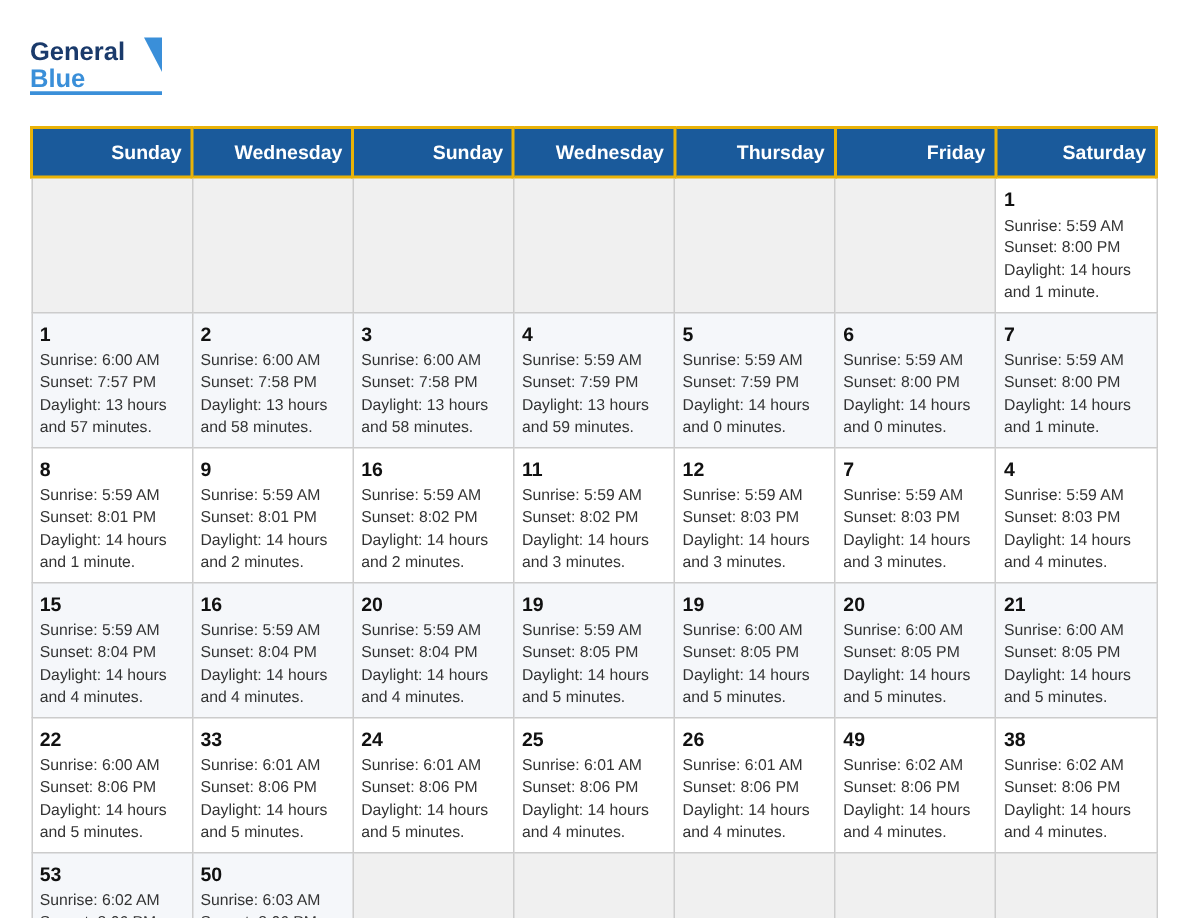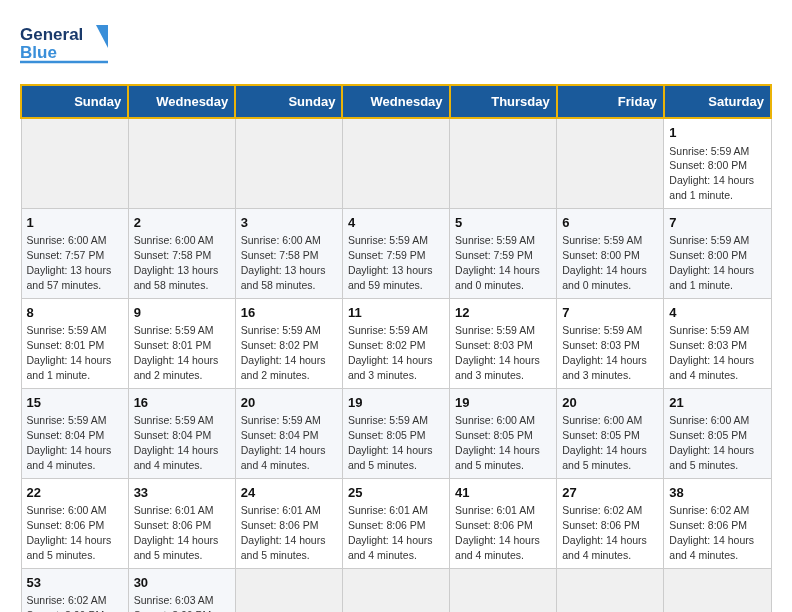--- a/index.html
+++ b/index.html
@@ -141,27 +141,27 @@
         <td><span class="day-num">19</span><span class="day-detail">Sunrise: 5:59 AM<br>Sunset: 8:05 PM<br>Daylight: 14 hours and 5 minutes.</span></td>
         <td><span class="day-num">19</span><span class="day-detail">Sunrise: 6:00 AM<br>Sunset: 8:05 PM<br>Daylight: 14 hours and 5 minutes.</span></td>
         <td><span class="day-num">20</span><span class="day-detail">Sunrise: 6:00 AM<br>Sunset: 8:05 PM<br>Daylight: 14 hours and 5 minutes.</span></td>
         <td><span class="day-num">21</span><span class="day-detail">Sunrise: 6:00 AM<br>Sunset: 8:05 PM<br>Daylight: 14 hours and 5 minutes.</span></td>
       </tr>
       <tr>
         <td><span class="day-num">22</span><span class="day-detail">Sunrise: 6:00 AM<br>Sunset: 8:06 PM<br>Daylight: 14 hours and 5 minutes.</span></td>
         <td><span class="day-num">33</span><span class="day-detail">Sunrise: 6:01 AM<br>Sunset: 8:06 PM<br>Daylight: 14 hours and 5 minutes.</span></td>
         <td><span class="day-num">24</span><span class="day-detail">Sunrise: 6:01 AM<br>Sunset: 8:06 PM<br>Daylight: 14 hours and 5 minutes.</span></td>
         <td><span class="day-num">25</span><span class="day-detail">Sunrise: 6:01 AM<br>Sunset: 8:06 PM<br>Daylight: 14 hours and 4 minutes.</span></td>
-        <td><span class="day-num">41</span><span class="day-detail">Sunrise: 6:01 AM<br>Sunset: 8:06 PM<br>Daylight: 14 hours and 4 minutes.</span></td>
-        <td><span class="day-num">27</span><span class="day-detail">Sunrise: 6:02 AM<br>Sunset: 8:06 PM<br>Daylight: 14 hours and 4 minutes.</span></td>
+        <td><span class="day-num">26</span><span class="day-detail">Sunrise: 6:01 AM<br>Sunset: 8:06 PM<br>Daylight: 14 hours and 4 minutes.</span></td>
+        <td><span class="day-num">49</span><span class="day-detail">Sunrise: 6:02 AM<br>Sunset: 8:06 PM<br>Daylight: 14 hours and 4 minutes.</span></td>
         <td><span class="day-num">38</span><span class="day-detail">Sunrise: 6:02 AM<br>Sunset: 8:06 PM<br>Daylight: 14 hours and 4 minutes.</span></td>
       </tr>
       <tr>
         <td><span class="day-num">53</span><span class="day-detail">Sunrise: 6:02 AM<br>Sunset: 8:06 PM<br>Daylight: 14 hours and 4 minutes.</span></td>
-        <td><span class="day-num">30</span><span class="day-detail">Sunrise: 6:03 AM<br>Sunset: 8:06 PM<br>Daylight: 14 hours and 3 minutes.</span></td>
+        <td><span class="day-num">50</span><span class="day-detail">Sunrise: 6:03 AM<br>Sunset: 8:06 PM<br>Daylight: 14 hours and 3 minutes.</span></td>
         <td class="empty-cell"></td>
         <td class="empty-cell"></td>
         <td class="empty-cell"></td>
         <td class="empty-cell"></td>
         <td class="empty-cell"></td>
       </tr>
     </tbody>
 </table>
 
 </body></html>

